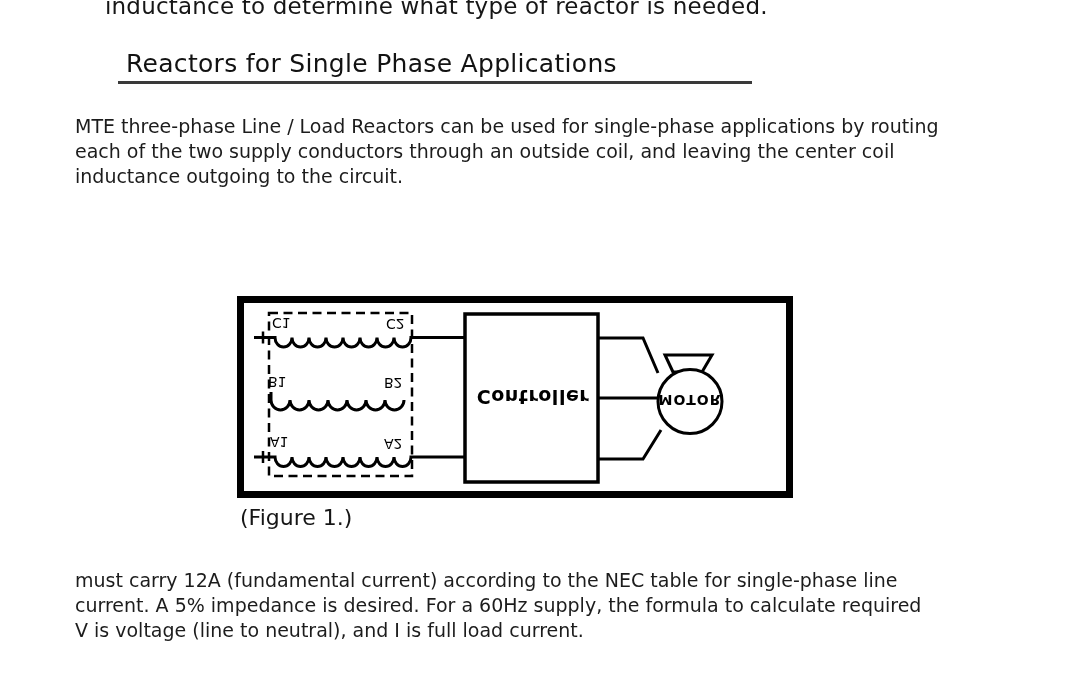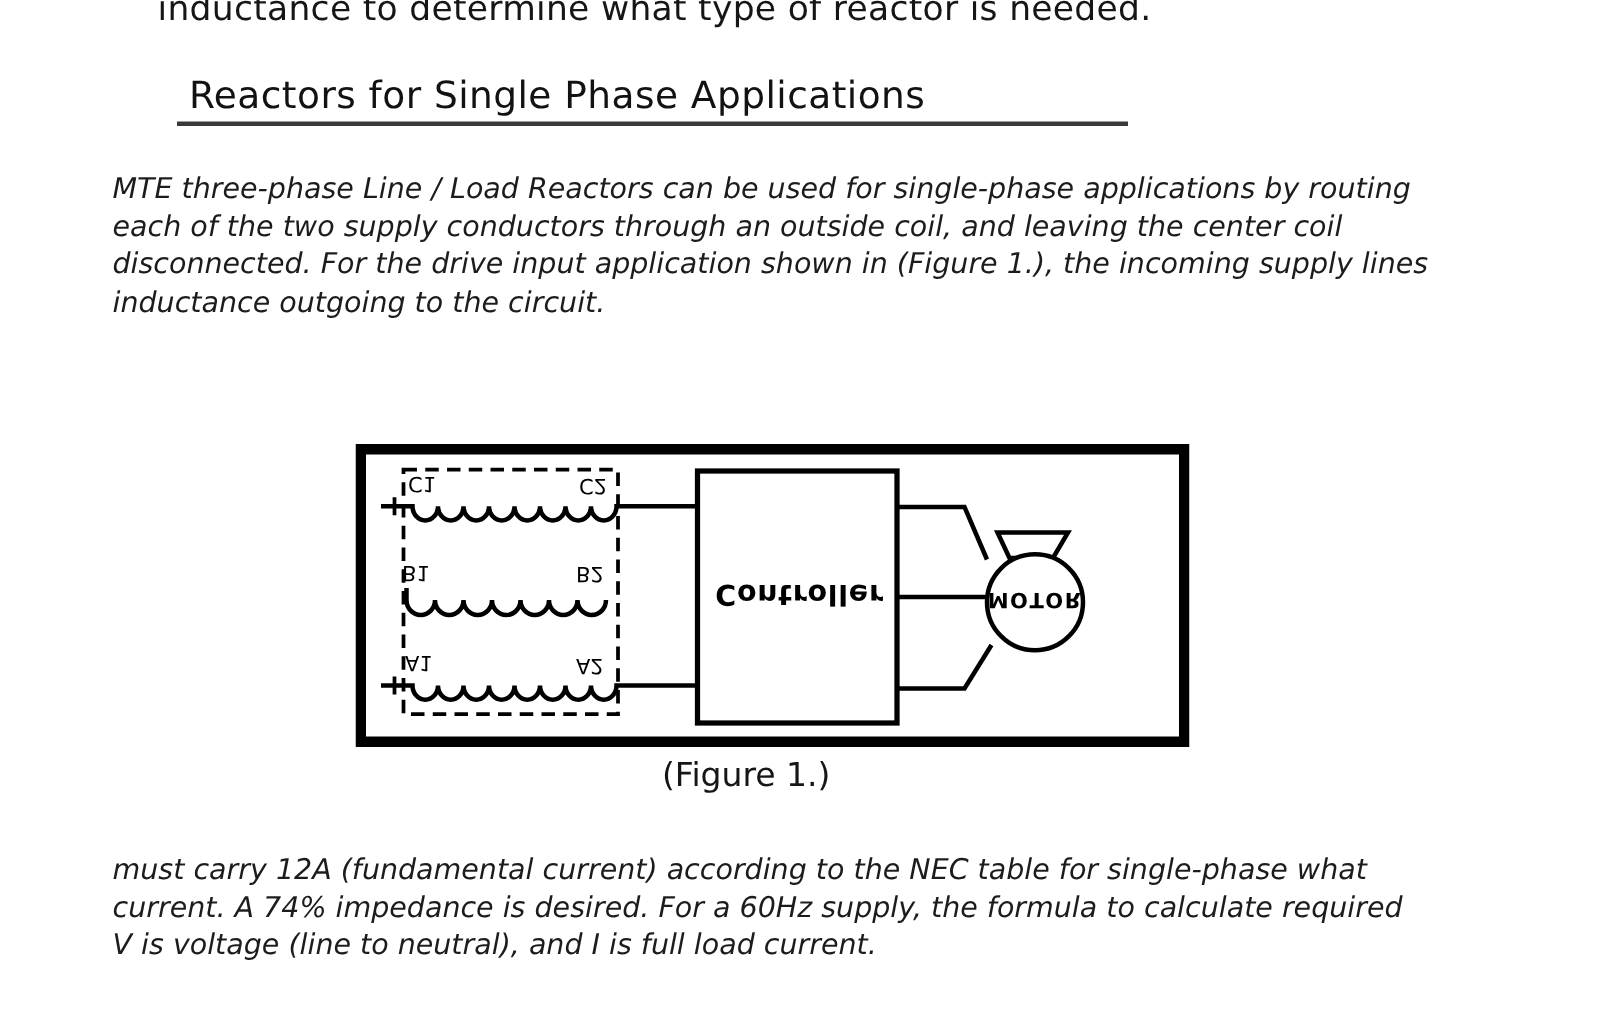--- a/index.html
+++ b/index.html
@@ -21,43 +21,42 @@
     font-size:25px;font-weight:400;letter-spacing:0.3px;
     white-space:nowrap;color:#121212;
   }
   .rule{
     position:absolute;left:118px;top:81px;width:634px;height:3px;
     background:#3a3a3a;
   }
   .para{position:absolute;font-size:19px;white-space:nowrap;}
   .p1{left:75px;top:114px;line-height:25.2px;}
   .p2{left:75px;top:568px;line-height:25px;}
-  .ln{white-space:nowrap;font-style:italic;}
+  .ln{white-space:nowrap;}
   .figwrap{position:absolute;left:237px;top:296px;width:556px;height:202px;}
   .caption{
     position:absolute;left:240px;top:505px;width:515px;
-    text-align:center;font-size:22px;color:#161616;
+    text-align:left;font-size:22px;color:#161616;
   }
   svg text{font-family:"DejaVu Sans",sans-serif;fill:#000;}
 </style>
 </head>
 <body>
 
 <div id="page">
 
   <div class="clipline">inductance to determine what type of reactor is needed.</div>
 
   <h1 class="heading">Reactors for Single Phase Applications</h1>
 
   <div class="rule"></div>
 
   <div class="para p1">
     <div class="ln">MTE three-phase Line / Load Reactors can be used for single-phase applications by routing</div>
     <div class="ln">each of the two supply conductors through an outside coil, and leaving the center coil</div>
-    <div class="ln">disconnected. For the drive input application shown in (Figure 1.), the incoming supply lines</div>
     <div class="ln">inductance outgoing to the circuit.</div>
   </div>
 
   <div class="figwrap">
     <svg width="556" height="202" viewBox="0 0 556 202">
 
       <rect x="3.5" y="3.5" width="549" height="195" fill="#ffffff" stroke="#000" stroke-width="7"></rect>
 
       <rect x="32" y="17" width="143" height="163" fill="none" stroke="#000" stroke-width="2.5" stroke-dasharray="9 5.5"></rect>
 
@@ -85,18 +84,18 @@
 
       <path d="M436 76 L428 59 H475 L465 76 Z" fill="#ffffff" stroke="#000" stroke-width="3"></path>
       <circle cx="453" cy="105.5" r="32" fill="#ffffff" stroke="#000" stroke-width="3"></circle>
       <text transform="translate(453 99) scale(1 -1)" font-size="14" font-weight="bold" text-anchor="middle" letter-spacing="1">MOTOR</text>
     </svg>
   </div>
 
   <div class="caption">(Figure 1.)</div>
 
   <div class="para p2">
-    <div class="ln">must carry 12A (fundamental current) according to the NEC table for single-phase what</div>
-    <div class="ln">current. A 74% impedance is desired. For a 60Hz supply, the formula to calculate required</div>
+    <div class="ln">must carry 12A (fundamental current) according to the NEC table for single-phase line</div>
+    <div class="ln">current. A 5% impedance is desired. For a 60Hz supply, the formula to calculate required</div>
     <div class="ln">V is voltage (line to neutral), and I is full load current.</div>
   </div>
 
 </div>
 
 </body></html>

